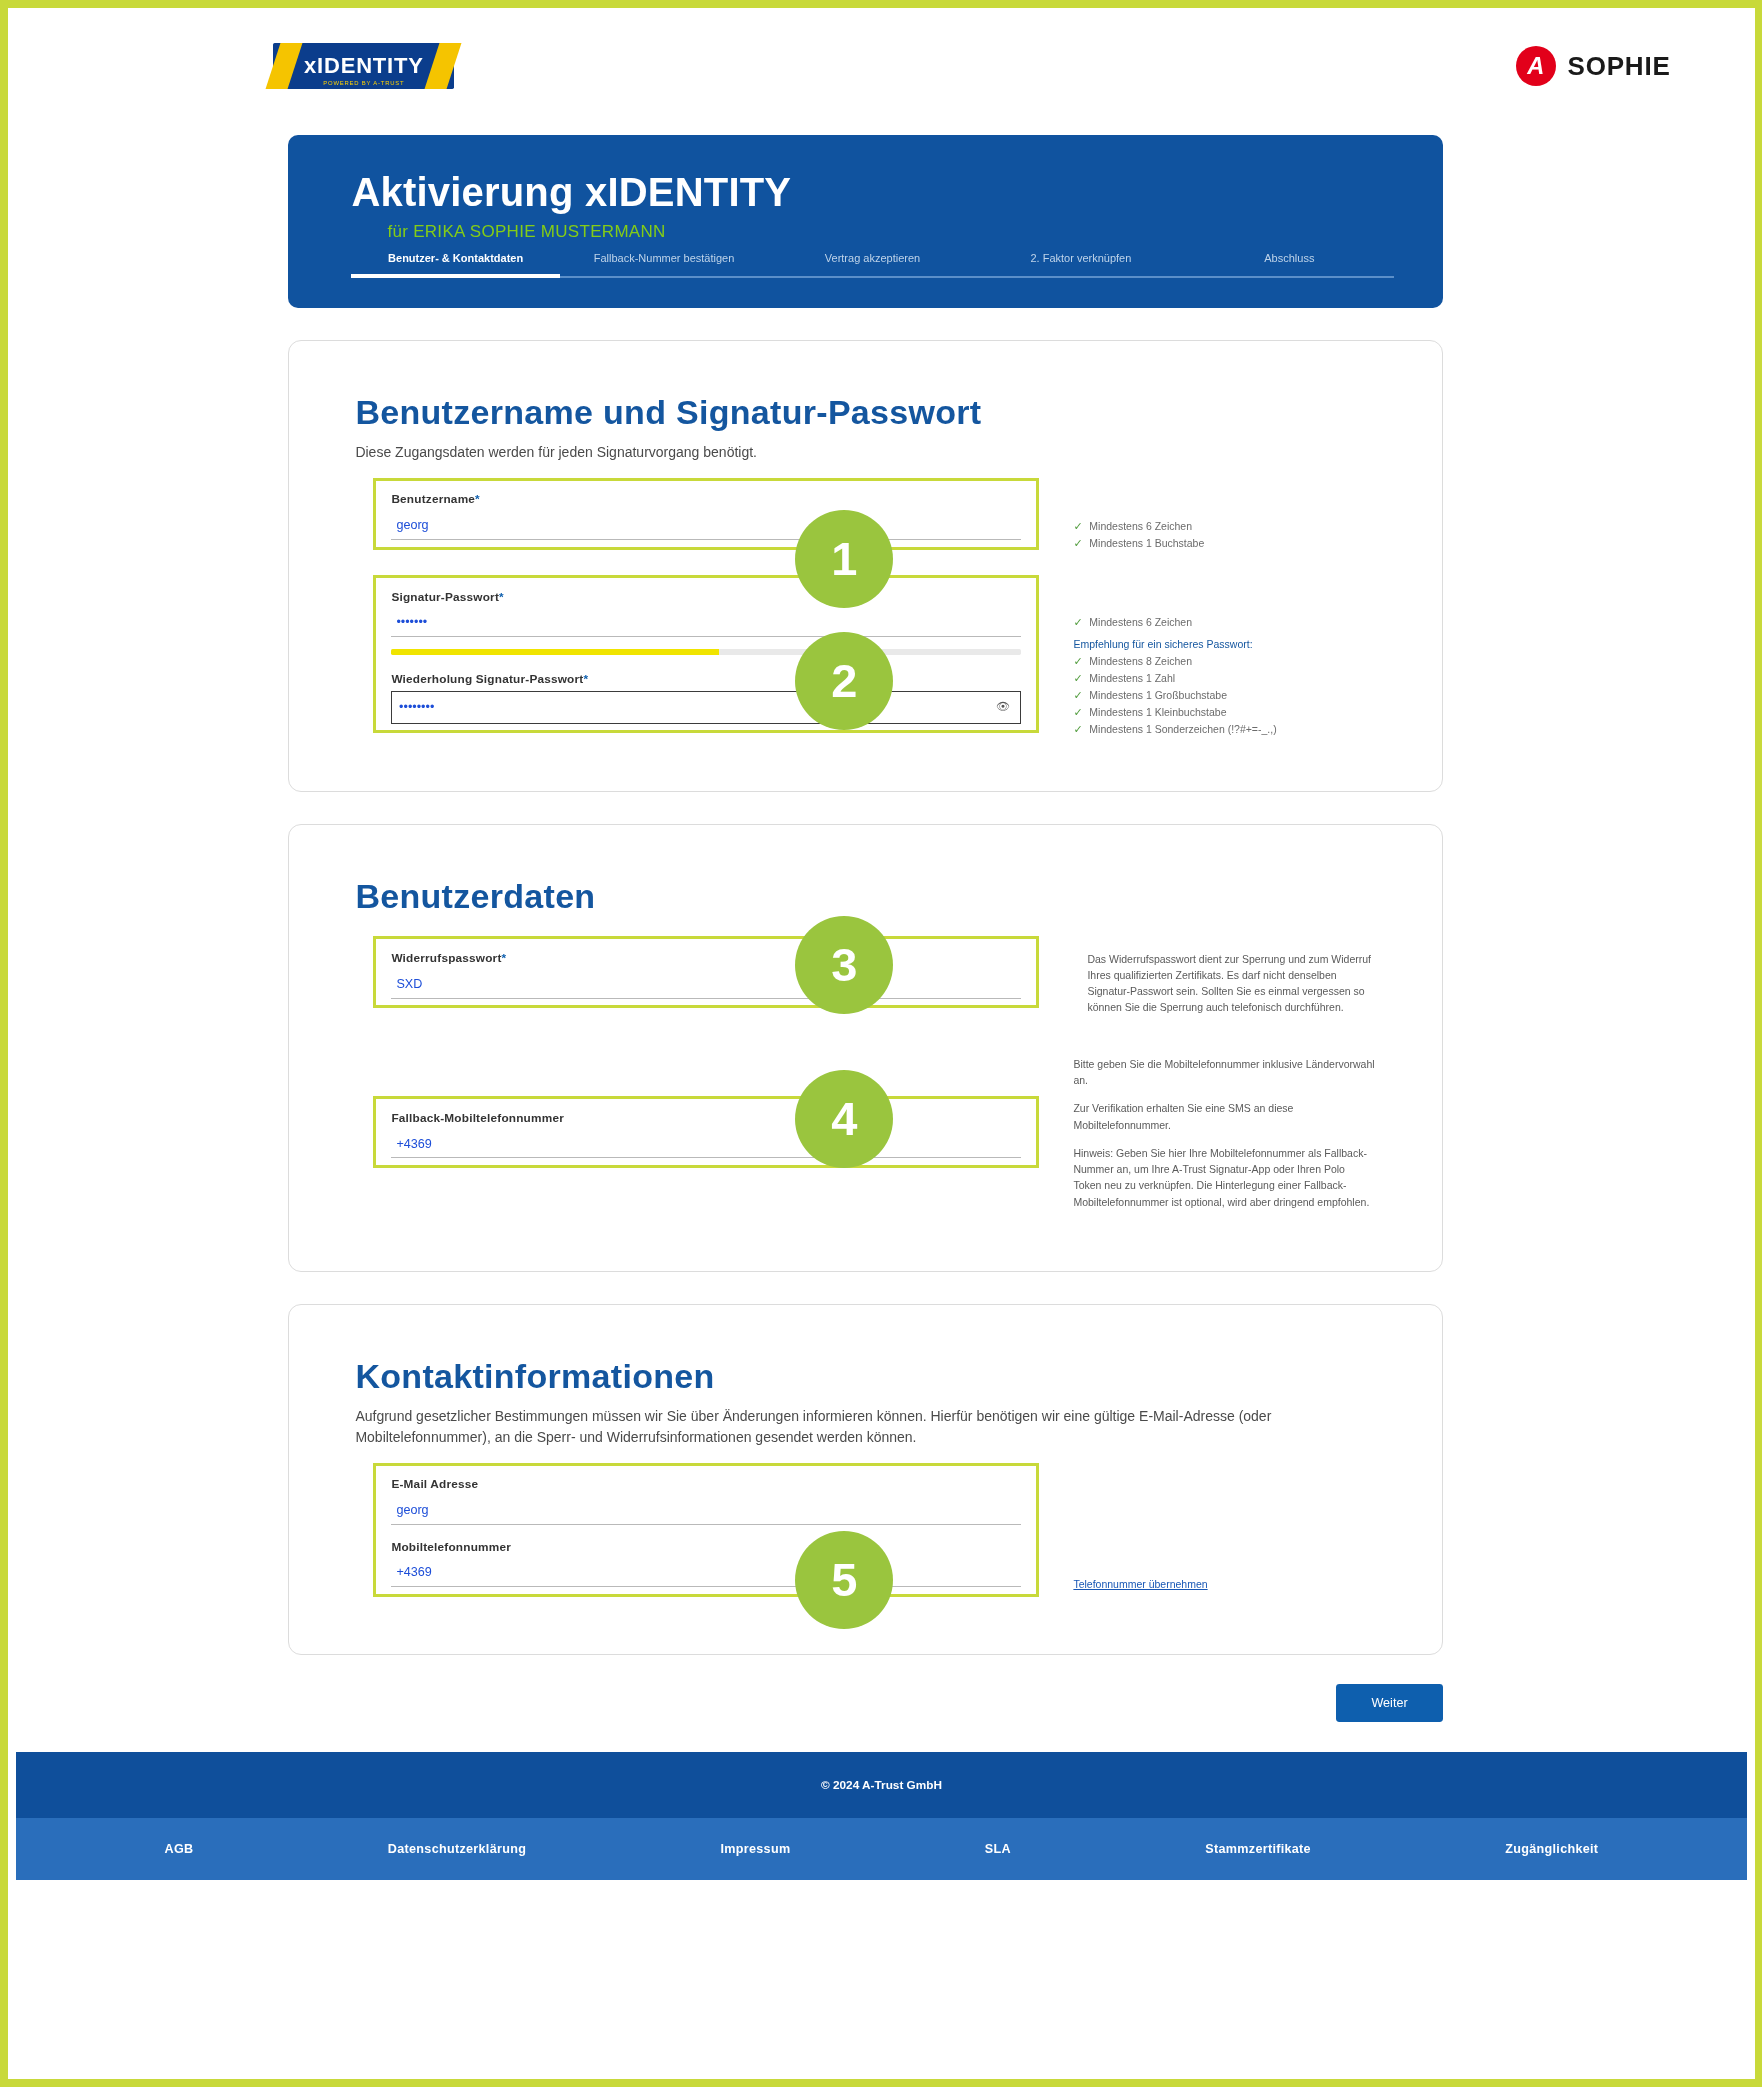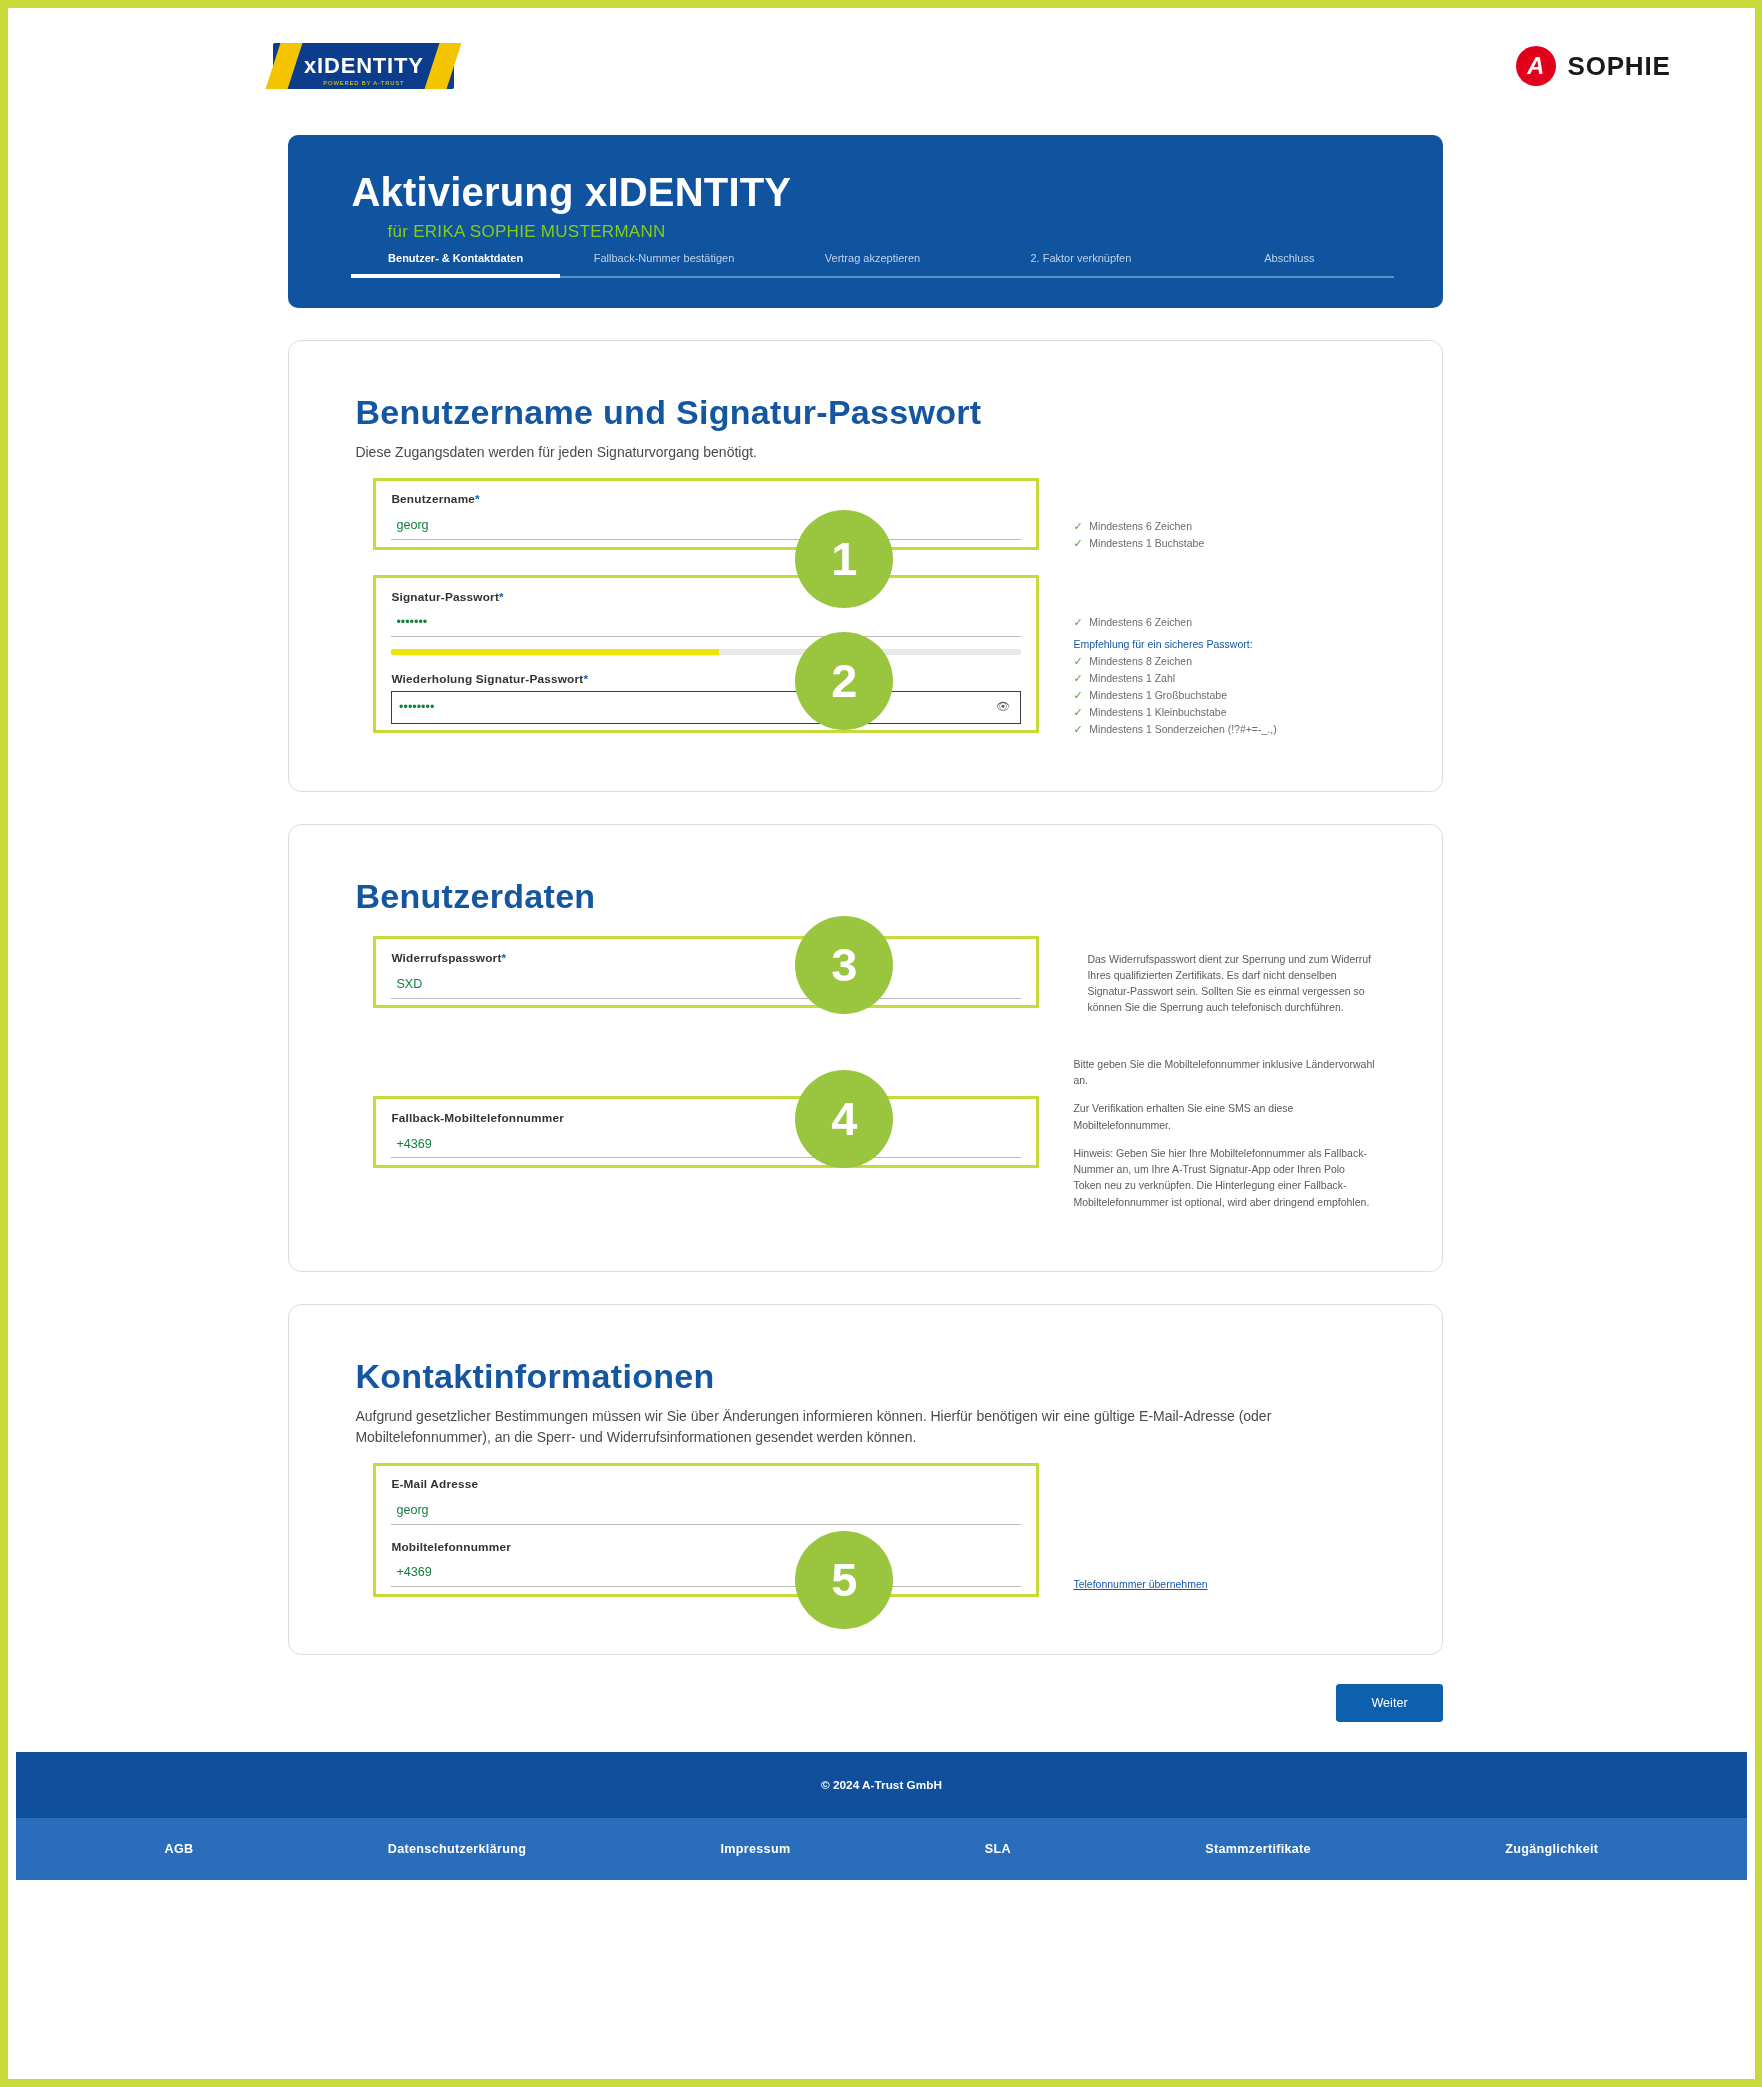--- a/index.html
+++ b/index.html
@@ -156,21 +156,21 @@
     margin-bottom: 5px;
     letter-spacing: 0.2px;
   }
   .flabel .req { color: #0e5fae; font-weight: bold; }
 
   .finput {
     width: 100%;
     border: none;
     border-bottom: 0.8px solid #b9b9b9;
     font-size: 12.6px;
-    color: #15803d;
+    color: #1d4ed8;
     padding: 6.7px 3.4px 6.7px 5px;
     background: transparent;
     outline: none;
     font-family: "Liberation Sans", sans-serif;
   }
   .finput.boxed {
     border: 0.8px solid #3b3b3b;
     padding: 8.4px 29px 8.4px 6.7px;
   }
   .input-wrap { position: relative; }

